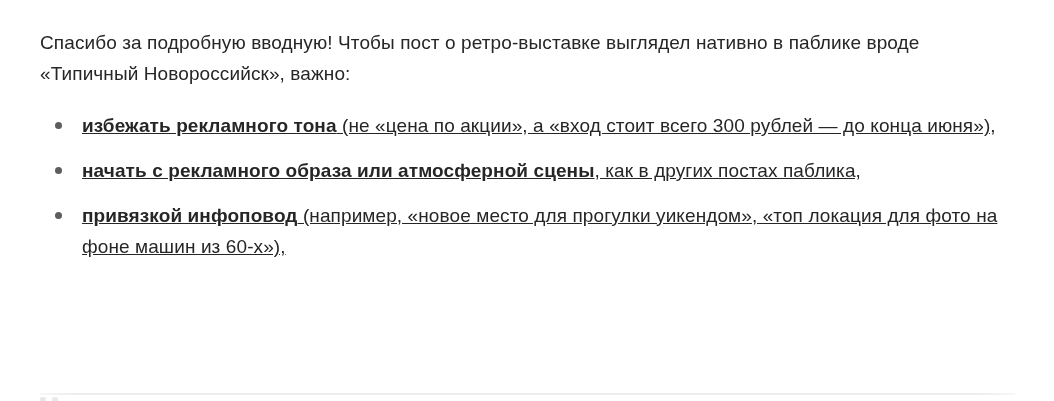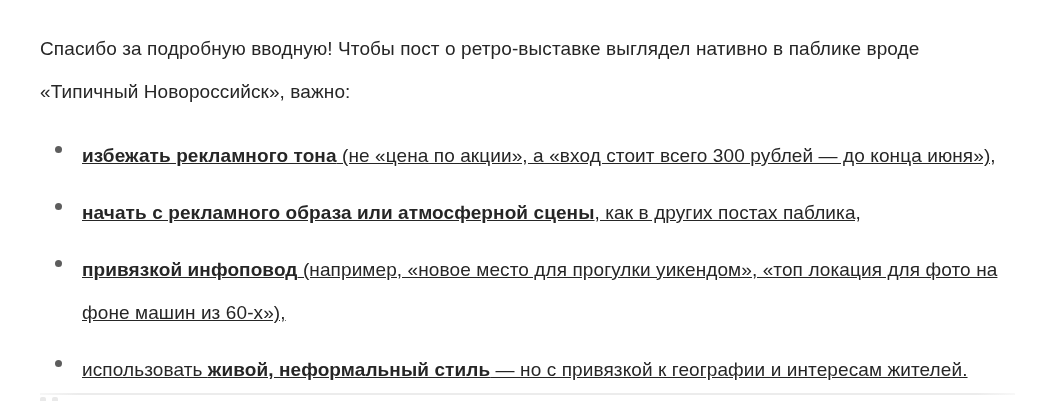--- a/index.html
+++ b/index.html
@@ -12,21 +12,21 @@
   }
   body {
     font-family: "Liberation Sans", "DejaVu Sans", sans-serif;
     color: #262626;
   }
   .message {
     box-sizing: border-box;
     width: 1054px;
     padding: 27px 40px 0 40px;
     font-size: 19px;
-    line-height: 43px;
+    line-height: 31px;
     letter-spacing: 0.1px;
   }
   .intro {
     margin: 0 0 21px 0;
     max-width: 965px;
   }
   ul.bullet-list {
     list-style: none;
     margin: 0;
     padding: 0;
@@ -77,21 +77,20 @@
 </style>
 </head>
 <body>
 
 <div class="message">
   <p class="intro">Спасибо за подробную вводную! Чтобы пост о ретро-выставке выглядел нативно в паблике вроде «Типичный Новороссийск», важно:</p>
   <ul class="bullet-list">
       <li><span class="seg-bold">избежать рекламного тона</span><span class="seg-regular"> (не «цена по акции», а «вход стоит всего 300 рублей — до конца июня»),</span></li>
       <li><span class="seg-bold">начать с рекламного образа или атмосферной сцены</span><span class="seg-regular">, как в других постах паблика,</span></li>
       <li><span class="seg-bold">привязкой инфоповод</span><span class="seg-regular"> (например, «новое место для прогулки уикендом», «топ локация для фото на фоне машин из 60-х»),</span></li>
-      <li><span class="seg-regular">использовать </span><span class="seg-bold">живой, неформальный стиль</span><span class="seg-regular"> — но с привязкой к географии и интересам жителей.</span></li>
     </ul>
 </div>
 
 <hr class="divider">
 
 <div class="action-bar-stub">
   <div class="icon-stub"></div>
   <div class="icon-stub"></div>
 </div>
 

